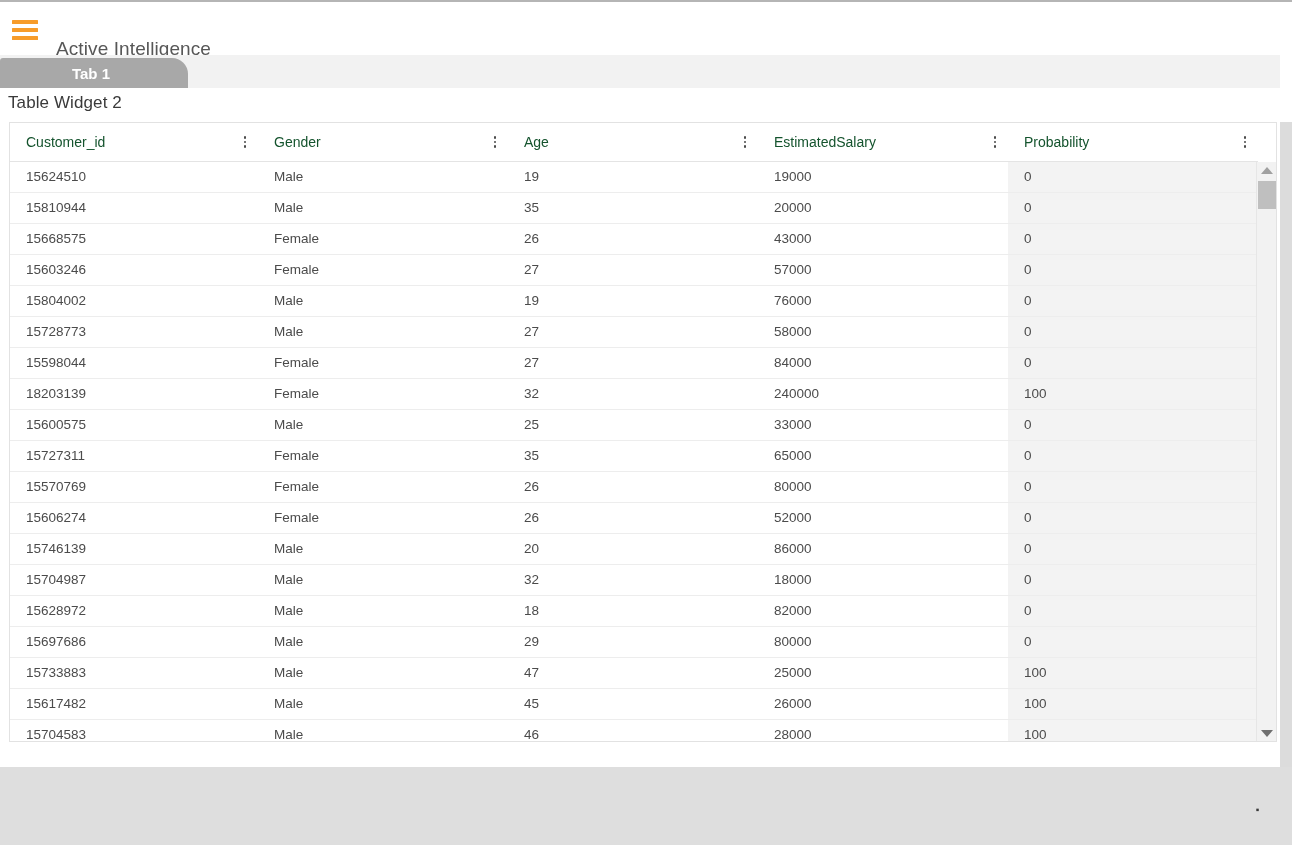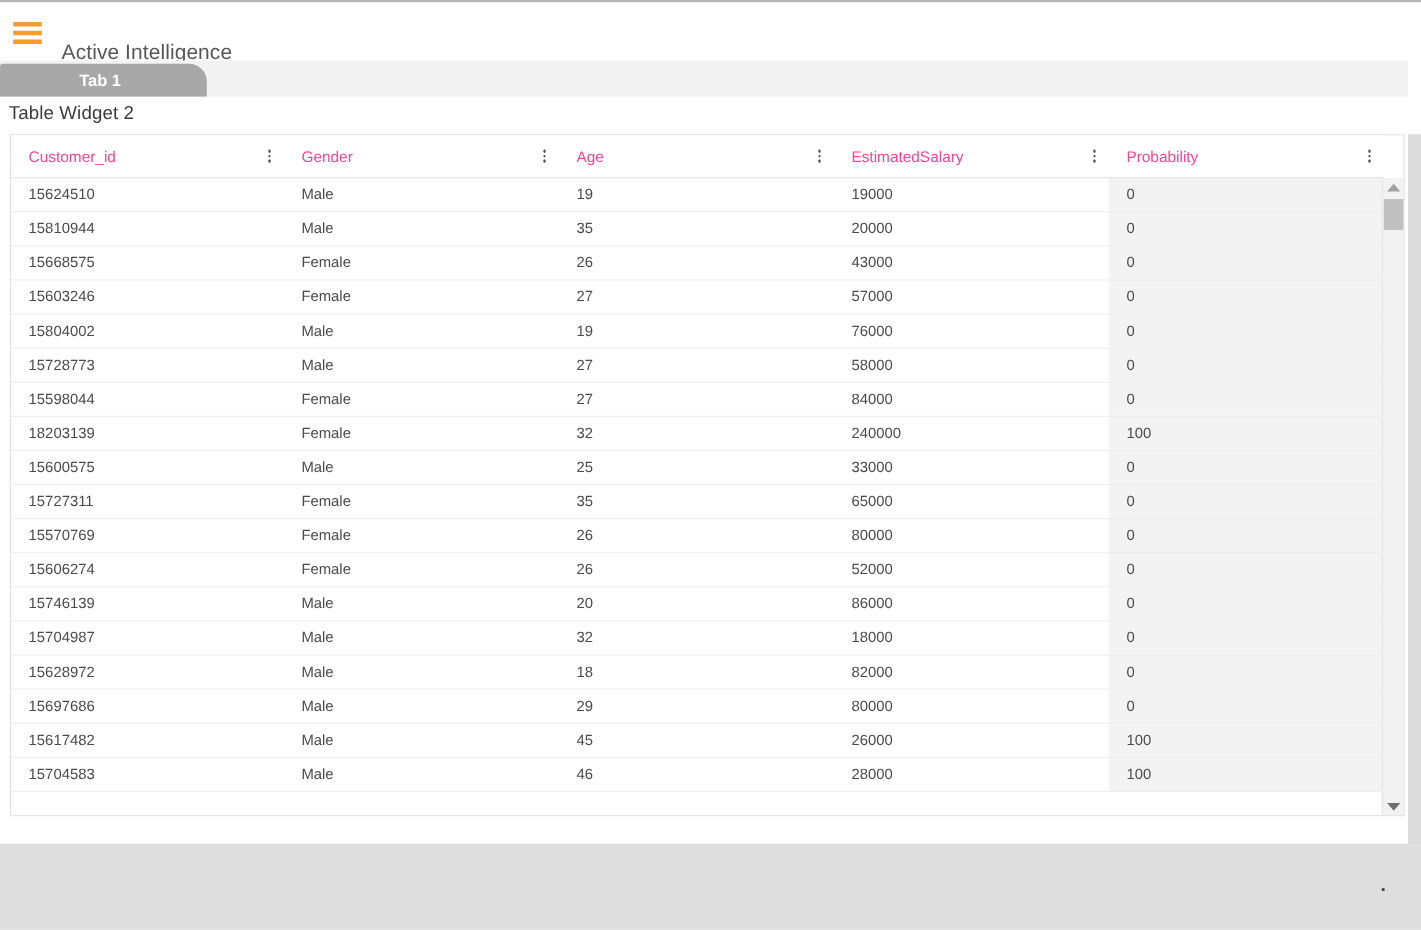--- a/index.html
+++ b/index.html
@@ -138,21 +138,21 @@
   table.grid col.c2 { width: 250px; }
   table.grid col.c3 { width: 250px; }
   table.grid col.c4 { width: 250px; }
 
   table.grid thead th {
     height: 38px;
     padding: 0 0 0 16px;
     text-align: left;
     font-weight: normal;
     font-size: 14px;
-    color: #ec4899;
+    color: #14532d;
     background: #ffffff;
     border-bottom: 1px solid #e4e4e4;
     position: relative;
     vertical-align: middle;
     white-space: nowrap;
   }
   table.grid thead th .hdr-inner {
     display: flex;
     align-items: center;
     justify-content: space-between;
@@ -476,20 +476,27 @@
                   <td class="highlight-col">0</td>
                 </tr>
                 <tr>
                   <td>15697686</td>
                   <td>Male</td>
                   <td>29</td>
                   <td>80000</td>
                   <td class="highlight-col">0</td>
                 </tr>
                 <tr>
+                  <td>15733883</td>
+                  <td>Male</td>
+                  <td>47</td>
+                  <td>25000</td>
+                  <td class="highlight-col">100</td>
+                </tr>
+                <tr>
                   <td>15617482</td>
                   <td>Male</td>
                   <td>45</td>
                   <td>26000</td>
                   <td class="highlight-col">100</td>
                 </tr>
                 <tr>
                   <td>15704583</td>
                   <td>Male</td>
                   <td>46</td>

